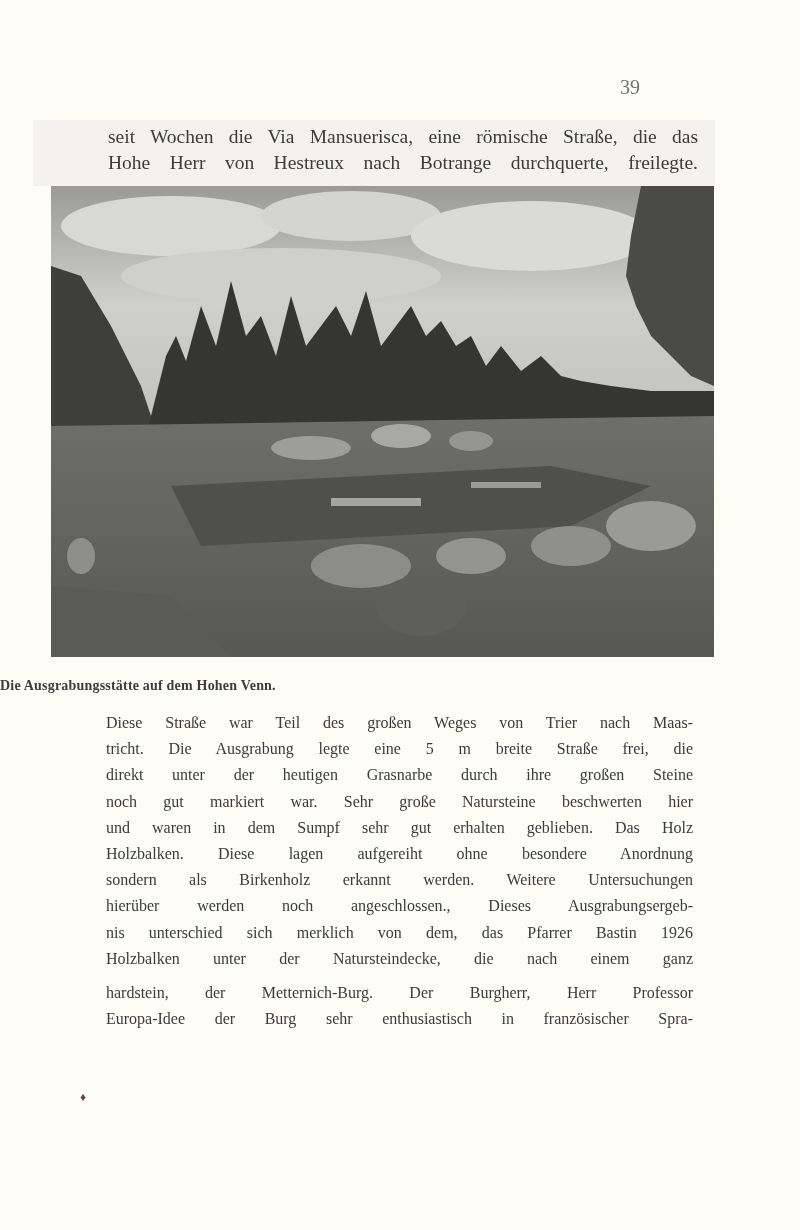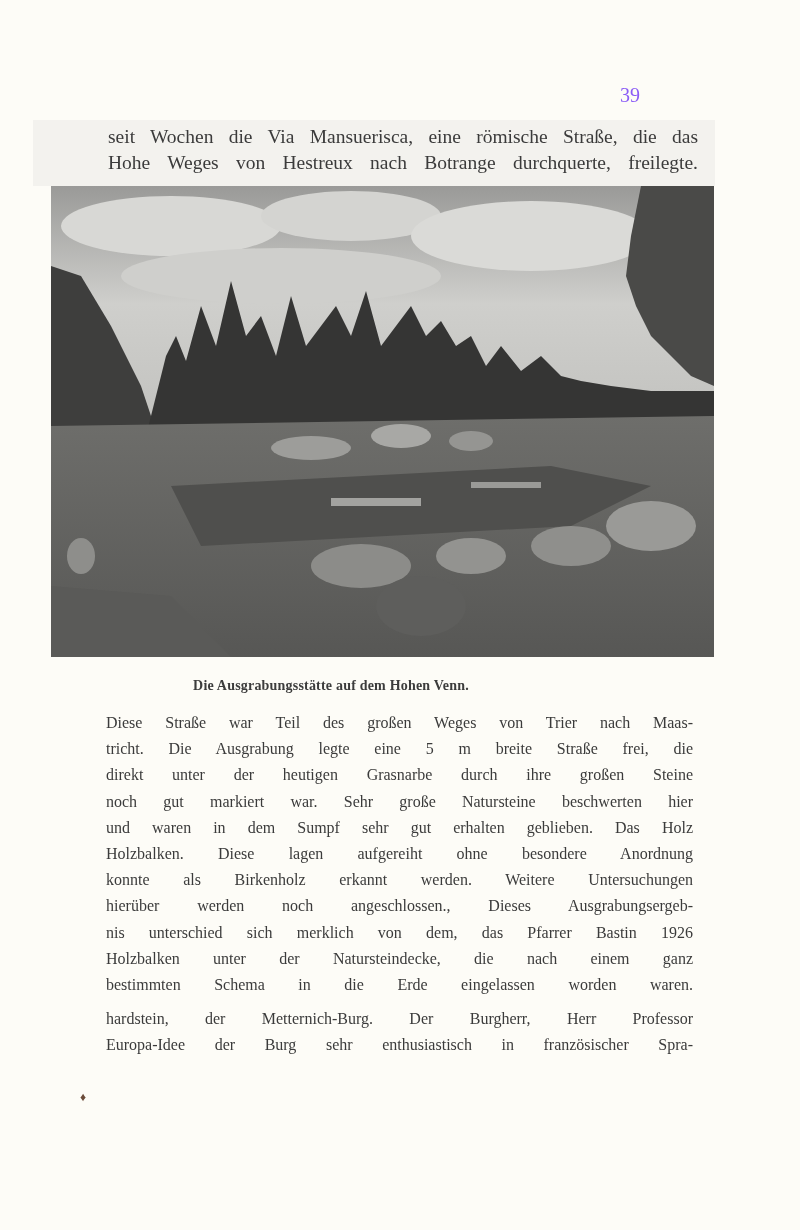--- a/index.html
+++ b/index.html
@@ -7,24 +7,24 @@
       width: 800px;
       height: 1230px;
       background: #fdfcf7;
       position: relative;
       overflow: hidden;
       font-family: "Liberation Serif", "DejaVu Serif", serif;
       color: #3a3a3a;
     }
     .page-number {
       position: absolute;
-      top: 84px;
+      top: 76px;
       left: 620px;
       font-size: 20px;
-      color: #8b5cf6;
+      color: #737373;
     }
     .top-band {
       position: absolute;
       left: 33px;
       top: 120px;
       width: 682px;
       height: 66px;
       background: #f3f2ee;
     }
     .top-text {
@@ -47,21 +47,20 @@
       height: 471px;
       overflow: hidden;
       background: #8a8a88;
     }
     .photo svg { display: block; }
     .caption {
       position: absolute;
       top: 678px;
       left: 0;
       width: 662px;
-      text-align: center;
       font-weight: bold;
       font-size: 14px;
       color: #3c3c3c;
       letter-spacing: 0.2px;
     }
     .body-text {
       position: absolute;
       left: 106px;
       top: 710px;
       width: 587px;
@@ -89,21 +88,21 @@
 </head>
 <body>
 
 <div>
 
   <div class="page-number">39</div>
 
   <div class="top-band"></div>
   <div class="top-text">
     <span class="line">seit Wochen die Via Mansuerisca, eine römische Straße, die das</span>
-    <span class="line">Hohe Weges von Hestreux nach Botrange durchquerte, freilegte.</span>
+    <span class="line">Hohe Herr von Hestreux nach Botrange durchquerte, freilegte.</span>
   </div>
 
   <div class="photo">
     <svg width="663" height="471" viewBox="0 0 663 471" xmlns="http://www.w3.org/2000/svg">
       <defs>
         <linearGradient id="sky" x1="0" y1="0" x2="0" y2="1">
           <stop offset="0" stop-color="#9a9a98"></stop>
           <stop offset="0.25" stop-color="#cfcfcc"></stop>
           <stop offset="0.6" stop-color="#bdbdba"></stop>
         </linearGradient>
@@ -147,25 +146,24 @@
   <div class="caption">Die Ausgrabungsstätte auf dem Hohen Venn.</div>
 
   <div class="body-text">
     <div>
       <span class="line">Diese Straße war Teil des großen Weges von Trier nach Maas-</span>
       <span class="line">tricht. Die Ausgrabung legte eine 5 m breite Straße frei, die</span>
       <span class="line">direkt unter der heutigen Grasnarbe durch ihre großen Steine</span>
       <span class="line">noch gut markiert war. Sehr große Natursteine beschwerten hier</span>
       <span class="line">und waren in dem Sumpf sehr gut erhalten geblieben. Das Holz</span>
       <span class="line">Holzbalken. Diese lagen aufgereiht ohne besondere Anordnung</span>
-      <span class="line">konnte als Birkenholz erkannt werden. Weitere Untersuchungen</span>
+      <span class="line">sondern als Birkenholz erkannt werden. Weitere Untersuchungen</span>
       <span class="line">hierüber werden noch angeschlossen., Dieses Ausgrabungsergeb-</span>
       <span class="line">nis unterschied sich merklich von dem, das Pfarrer Bastin 1926</span>
       <span class="line">Holzbalken unter der Natursteindecke, die nach einem ganz</span>
-      <span class="line">bestimmten Schema in die Erde eingelassen worden waren.</span>
     </div>
     <div class="para-gap"></div>
     <div>
       <span class="line">hardstein, der Metternich-Burg. Der Burgherr, Herr Professor</span>
       <span class="line">Europa-Idee der Burg sehr enthusiastisch in französischer Spra-</span>
     </div>
   </div>
 
   <div class="marker">♦</div>
 

